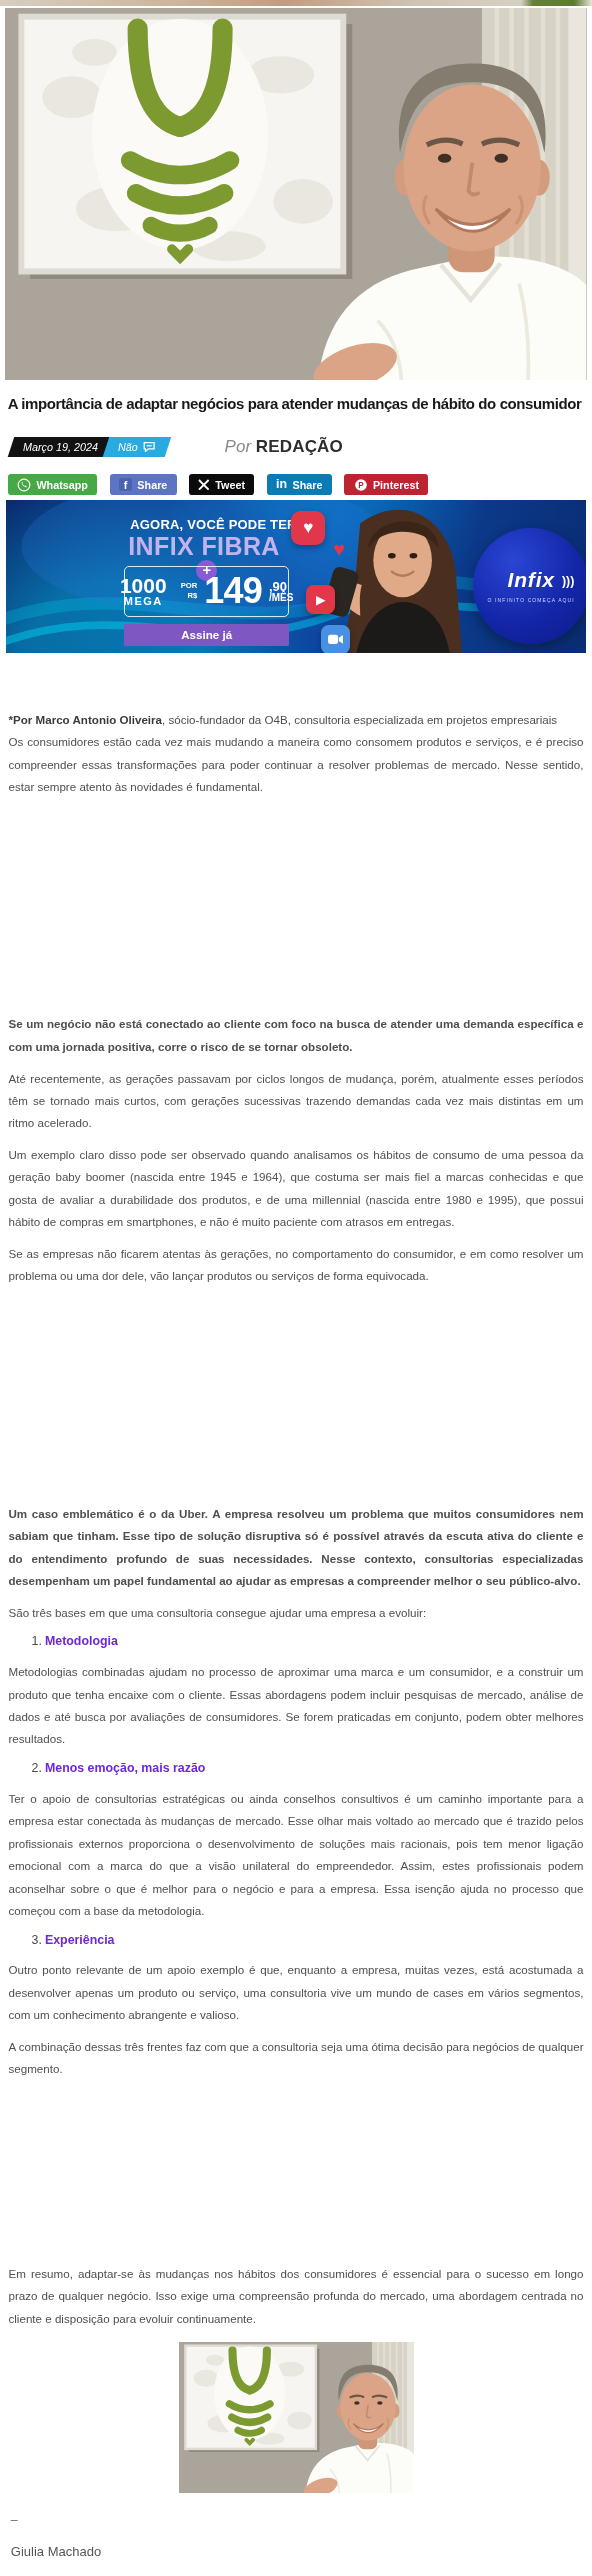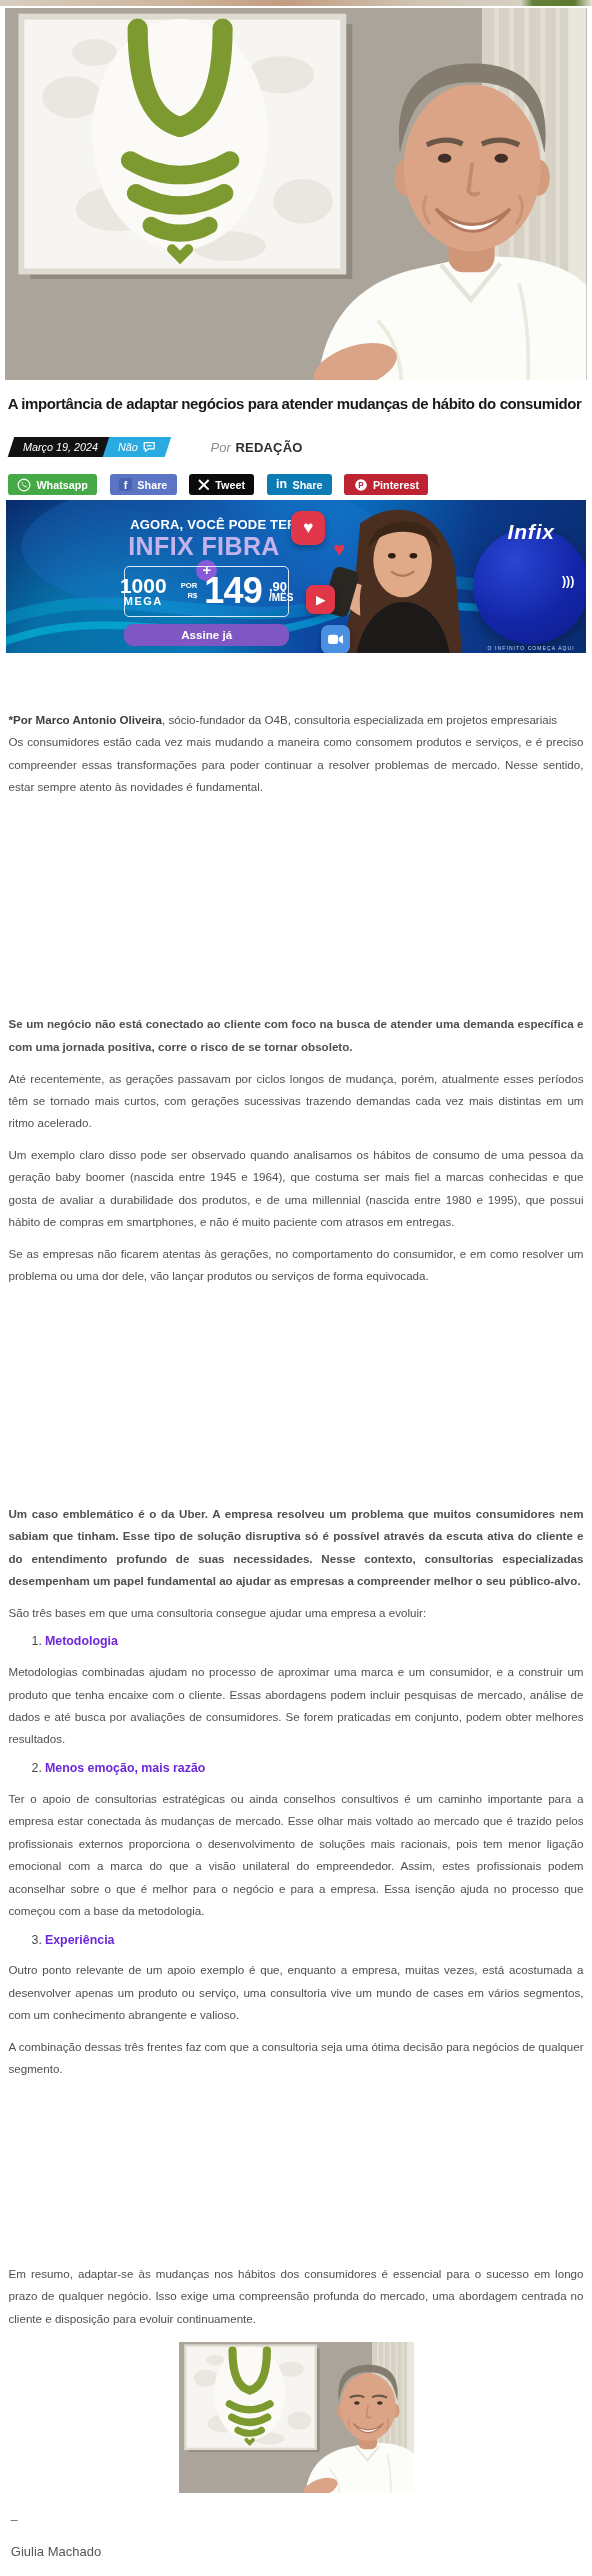--- a/index.html
+++ b/index.html
@@ -19,21 +19,21 @@
   h1.headline { margin:11.6px 7.7px 0 7.7px; font-size:15px; line-height:26px; letter-spacing:-0.4px;
     color:#191919; font-weight:bold; }
 
   
   .meta-row { margin:19.3px 7.7px 0 10.8px; height:21.6px; display:flex; align-items:center; }
   .badge { display:inline-block; transform:skewX(-18deg); padding:3.9px 12.4px; font-size:10.8px; }
   .badge-inner { display:inline-block; transform:skewX(18deg); font-style:italic; }
   .date-badge { background:#121212; color:#fff; }
   .comments-badge { background:#29aae1; color:#fff; margin-left:-4.6px; display:inline-flex; align-items:center; gap:4.6px; }
   .chat-icon svg { width:12.4px; height:10px; display:block; transform:skewX(18deg); }
-  .byline { margin-left:43px; font-size:13px; }
+  .byline { margin-left:57px; font-size:17px; }
   .byline .por { font-style:italic; color:#8a8a8a; margin-right:4.6px; }
   .byline .author { font-weight:bold; color:#2e2e2e; letter-spacing:0.2px; }
 
   
   .share-row { margin:16px 7.7px 0 7.7px; display:flex; gap:12.4px; }
   .share-btn { display:inline-flex; align-items:center; gap:5.4px; height:21px; padding:0 9.3px;
     border-radius:3.1px; color:#fff; font-size:10.8px; font-weight:bold; border:none; cursor:pointer; }
   .share-btn svg { display:block; }
   .sb-whatsapp { background:#45a945; }
   .sb-facebook { background:#5b74c4; }
@@ -60,34 +60,34 @@
   .speed-col { text-align:center; line-height:1; }
   .speed-val { font-size:21px; font-weight:bold; }
   .speed-unit{ font-size:11px; font-weight:bold; letter-spacing:1.5px; }
   .vdiv { width:0.8px; height:34px; background:rgba(255,255,255,.7); }
   .por-col { font-size:7.7px; font-weight:bold; line-height:1.3; text-align:right; }
   .price-val { font-size:36px; font-weight:bold; line-height:.9; letter-spacing:-0.8px; }
   .cents-col { line-height:1; }
   .cents { font-size:13px; font-weight:bold; }
   .period { font-size:10px; font-weight:bold; }
   .ad-cta { position:absolute; left:118px; top:124px; width:165px; height:22.4px; background:#7e57c2; border:none;
-    border-radius:9px; color:#fff; font-weight:bold; font-size:11.6px; cursor:pointer; }
+    border-radius:1px; color:#fff; font-weight:bold; font-size:11.6px; cursor:pointer; }
   .ad-woman { position:absolute; left:308px; top:0; width:158px; height:153px; }
   .float-ico { position:absolute; display:flex; align-items:center; justify-content:center; color:#fff; }
   .ico-like  { left:285px; top:10.8px;  width:34px; height:34px; background:#e2374b; border-radius:9.3px; font-size:17px;
     box-shadow:0 3.1px 6.2px rgba(0,0,0,.3); }
   .ico-heart { left:323px; top:40px; width:20px; height:20px; color:#e2374b; font-size:20px; background:transparent; }
   .ico-play  { left:300px; top:85px; width:29px; height:29px; background:#e23748; border-radius:7.7px; font-size:12.4px;
     box-shadow:0 3.1px 6.2px rgba(0,0,0,.3); }
   .ico-video { left:315px; top:125px; width:29px; height:29px; background:#4a90e2; border-radius:7.7px;
     box-shadow:0 3.1px 6.2px rgba(0,0,0,.3); }
   .ad-logo { position:absolute; left:467px; top:28px; width:116px; height:116px; border-radius:50%;
     background:radial-gradient(circle at 35% 28%, #2a46d4 0%, #1326a8 55%, #0c1a86 100%);
     display:flex; flex-direction:column; align-items:center; justify-content:center; color:#fff;
-    box-shadow:0 4.6px 14px rgba(0,0,0,.35);gap:48px; }
+    box-shadow:0 4.6px 14px rgba(0,0,0,.35); }
   .ad-logo-word { font-size:21px; font-weight:bold; font-style:italic; letter-spacing:0.8px; }
   .ad-logo-waves { font-size:12.4px; font-weight:bold; margin-top:-18.6px; margin-left:74px; }
   .ad-logo-tag { font-size:5px; letter-spacing:1.1px; margin-top:9.3px; color:#cfd6ff; }
 
   
   .article-body { margin:0 8.5px; }
   .note { margin-top:56px; font-size:11.6px; line-height:22.4px; color:#4d4d4d; }
   .note b { color:#3c3c3c; }
   .article-body p.para { font-size:11.6px; line-height:22.4px; text-align:justify; color:#4f4f4f; margin:0 0 9.3px 0; }
   .gap-lg  { margin-top:215px !important;font-weight:bold; }

